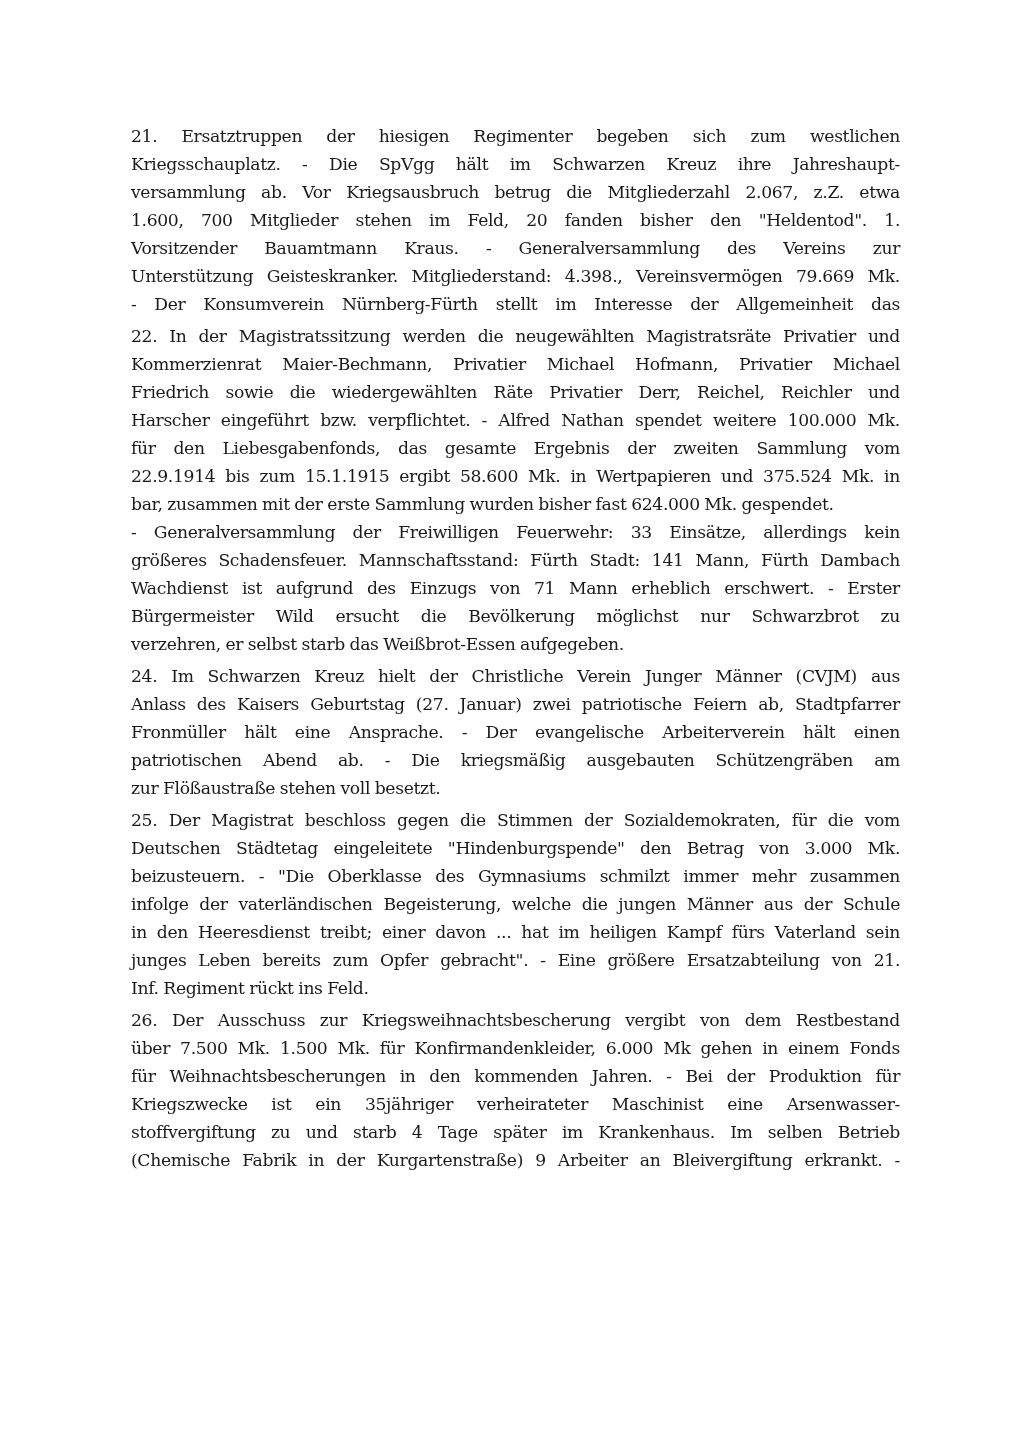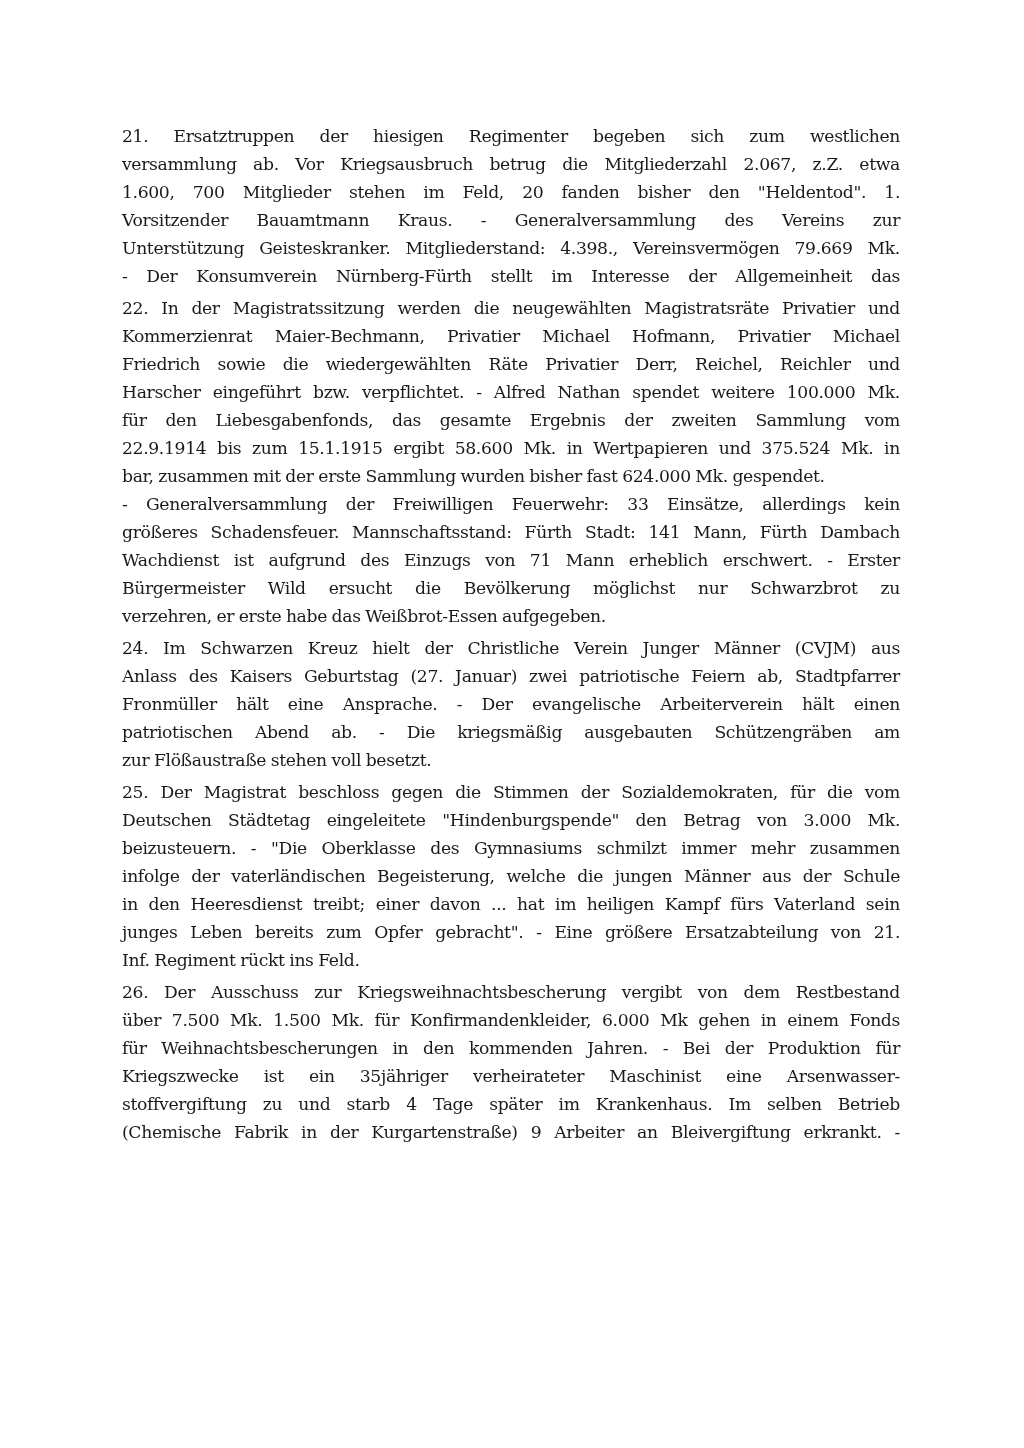--- a/index.html
+++ b/index.html
@@ -19,21 +19,21 @@
     top: 122px;
     width: 778px;
     font-family: "DejaVu Serif", "Liberation Serif", serif;
     font-size: 17.2px;
     line-height: 28px;
     color: #1a1a1a;
     letter-spacing: -0.35px;
     word-spacing: -0.5px;
   }
   .para {
-    margin: 0 0 4px 0;
+    margin: 0 0 4px 9px;
     text-align: justify;
     hyphens: manual;
   }
   .line {
     display: block;
     text-align: justify;
     text-align-last: justify;
     white-space: nowrap;
     height: 28px;
   }
@@ -41,40 +41,41 @@
     text-align-last: left;
   }
 </style>
 </head>
 <body>
 
 <div class="page">
 
   <div class="para">
     <span class="line">21. Ersatztruppen der hiesigen Regimenter begeben sich zum westlichen</span>
+    <span class="line">Kriegsschauplatz. - Die SpVgg hält im Schwarzen Kreuz ihre Jahreshaupt-</span>
     <span class="line">versammlung ab. Vor Kriegsausbruch betrug die Mitgliederzahl 2.067, z.Z. etwa</span>
     <span class="line">1.600, 700 Mitglieder stehen im Feld, 20 fanden bisher den "Heldentod". 1.</span>
     <span class="line">Vorsitzender Bauamtmann Kraus. - Generalversammlung des Vereins zur</span>
     <span class="line">Unterstützung Geisteskranker. Mitgliederstand: 4.398., Vereinsvermögen 79.669 Mk.</span>
     <span class="line">- Der Konsumverein Nürnberg-Fürth stellt im Interesse der Allgemeinheit das</span>
   </div>
 
   <div class="para">
     <span class="line">22. In der Magistratssitzung werden die neugewählten Magistratsräte Privatier und</span>
     <span class="line">Kommerzienrat Maier-Bechmann, Privatier Michael Hofmann, Privatier Michael</span>
     <span class="line">Friedrich sowie die wiedergewählten Räte Privatier Derr, Reichel, Reichler und</span>
     <span class="line">Harscher eingeführt bzw. verpflichtet. - Alfred Nathan spendet weitere 100.000 Mk.</span>
     <span class="line">für den Liebesgabenfonds, das gesamte Ergebnis der zweiten Sammlung vom</span>
     <span class="line">22.9.1914 bis zum 15.1.1915 ergibt 58.600 Mk. in Wertpapieren und 375.524 Mk. in</span>
     <span class="line last">bar, zusammen mit der erste Sammlung wurden bisher fast 624.000 Mk. gespendet.</span>
     <span class="line">- Generalversammlung der Freiwilligen Feuerwehr: 33 Einsätze, allerdings kein</span>
     <span class="line">größeres Schadensfeuer. Mannschaftsstand: Fürth Stadt: 141 Mann, Fürth Dambach</span>
     <span class="line">Wachdienst ist aufgrund des Einzugs von 71 Mann erheblich erschwert.   - Erster</span>
     <span class="line">Bürgermeister Wild ersucht die Bevölkerung möglichst nur Schwarzbrot zu</span>
-    <span class="line last">verzehren, er erste habe das Weißbrot-Essen aufgegeben.</span>
+    <span class="line last">verzehren, er selbst starb das Weißbrot-Essen aufgegeben.</span>
   </div>
 
   <div class="para">
     <span class="line">24. Im Schwarzen Kreuz hielt der Christliche Verein Junger Männer (CVJM) aus</span>
     <span class="line">Anlass des Kaisers Geburtstag (27. Januar) zwei patriotische Feiern ab, Stadtpfarrer</span>
     <span class="line">Fronmüller hält eine Ansprache. - Der evangelische Arbeiterverein hält einen</span>
     <span class="line">patriotischen Abend ab.   - Die kriegsmäßig ausgebauten Schützengräben am</span>
     <span class="line last">zur Flößaustraße stehen voll besetzt.</span>
   </div>
 

